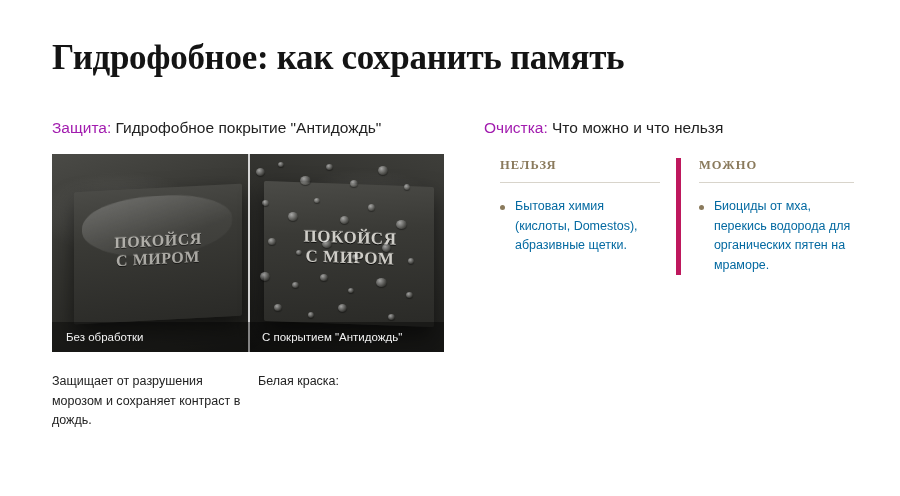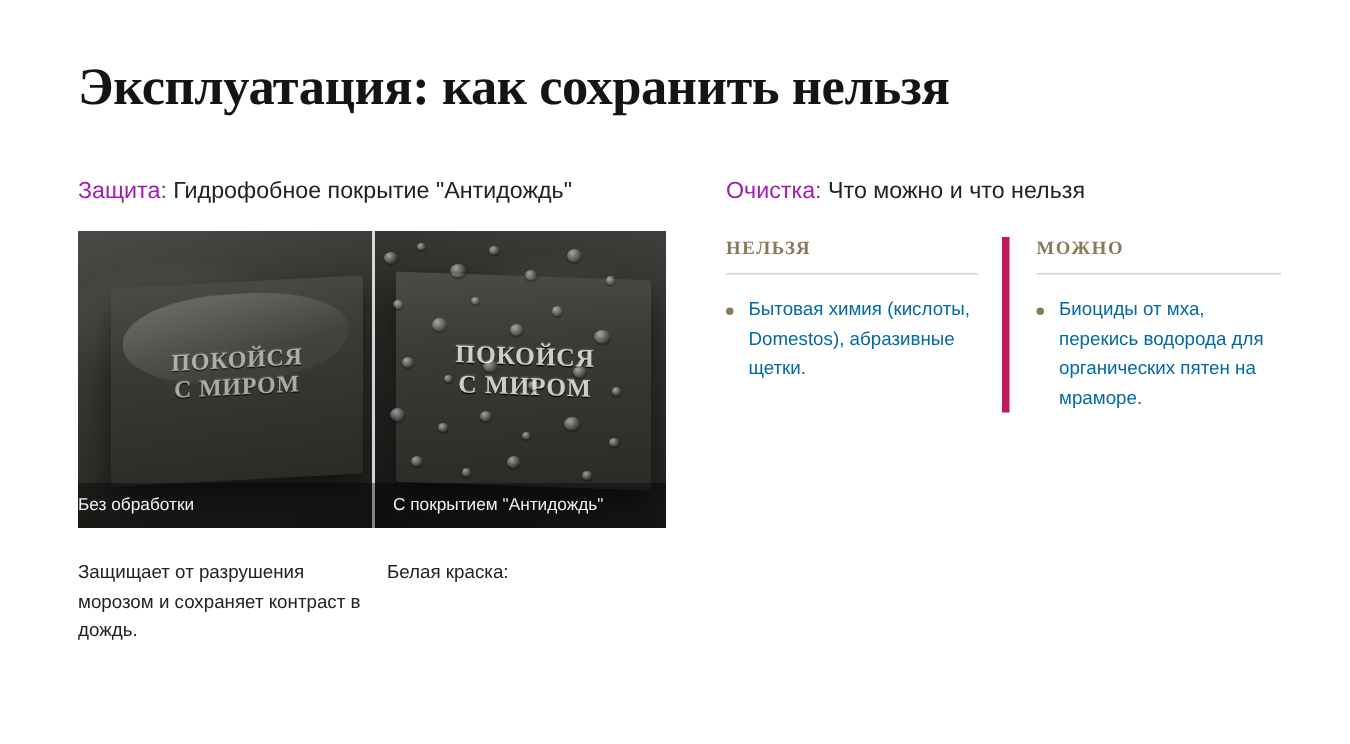--- a/index.html
+++ b/index.html
@@ -176,20 +176,21 @@
     height: 30px;
     line-height: 30px;
     font-size: 11.5px;
     color: #f2f2f2;
     z-index: 5;
     background: rgba(0,0,0,0.38);
   }
   .photo-caption.left {
     left: 0;
     width: 50%;
+    padding-left: 14px;
     box-sizing: border-box;
   }
   .photo-caption.right {
     left: 50%;
     width: 50%;
     padding-left: 14px;
     box-sizing: border-box;
   }
 
   
@@ -211,20 +212,21 @@
   
   .right-col {
     position: absolute;
     left: 484px;
     top: 118px;
     width: 370px;
   }
   .cols2 {
     display: flex;
     margin-top: 20px;
+    margin-left: 16px;
   }
   .subcol {
     box-sizing: border-box;
   }
   .subcol.a { width: 184px; padding-right: 16px; }
   .subcol.b { width: 186px; padding-left: 18px; border-left: 5px solid #be185d; }
   .subhead {
     font-size: 12.5px;
     letter-spacing: 1.1px;
     color: #8a7a5c;
@@ -256,21 +258,21 @@
     height: 5px;
     background: #8a7a5c;
     border-radius: 50%;
   }
 </style>
 </head>
 <body>
 
 <div class="slide">
 
-  <div class="title">Эксплуатация: как сохранить нельзя</div>
+  <div class="title">Гидрофобное: как сохранить память</div>
 
   <div class="left-col">
 
     <div class="col-heading">
       <span class="accent">Защита:</span><span> Гидрофобное покрытие "Антидождь"</span>
     </div>
 
     <div class="photo">
       <div class="half left"></div>
       <div class="half right"></div>

